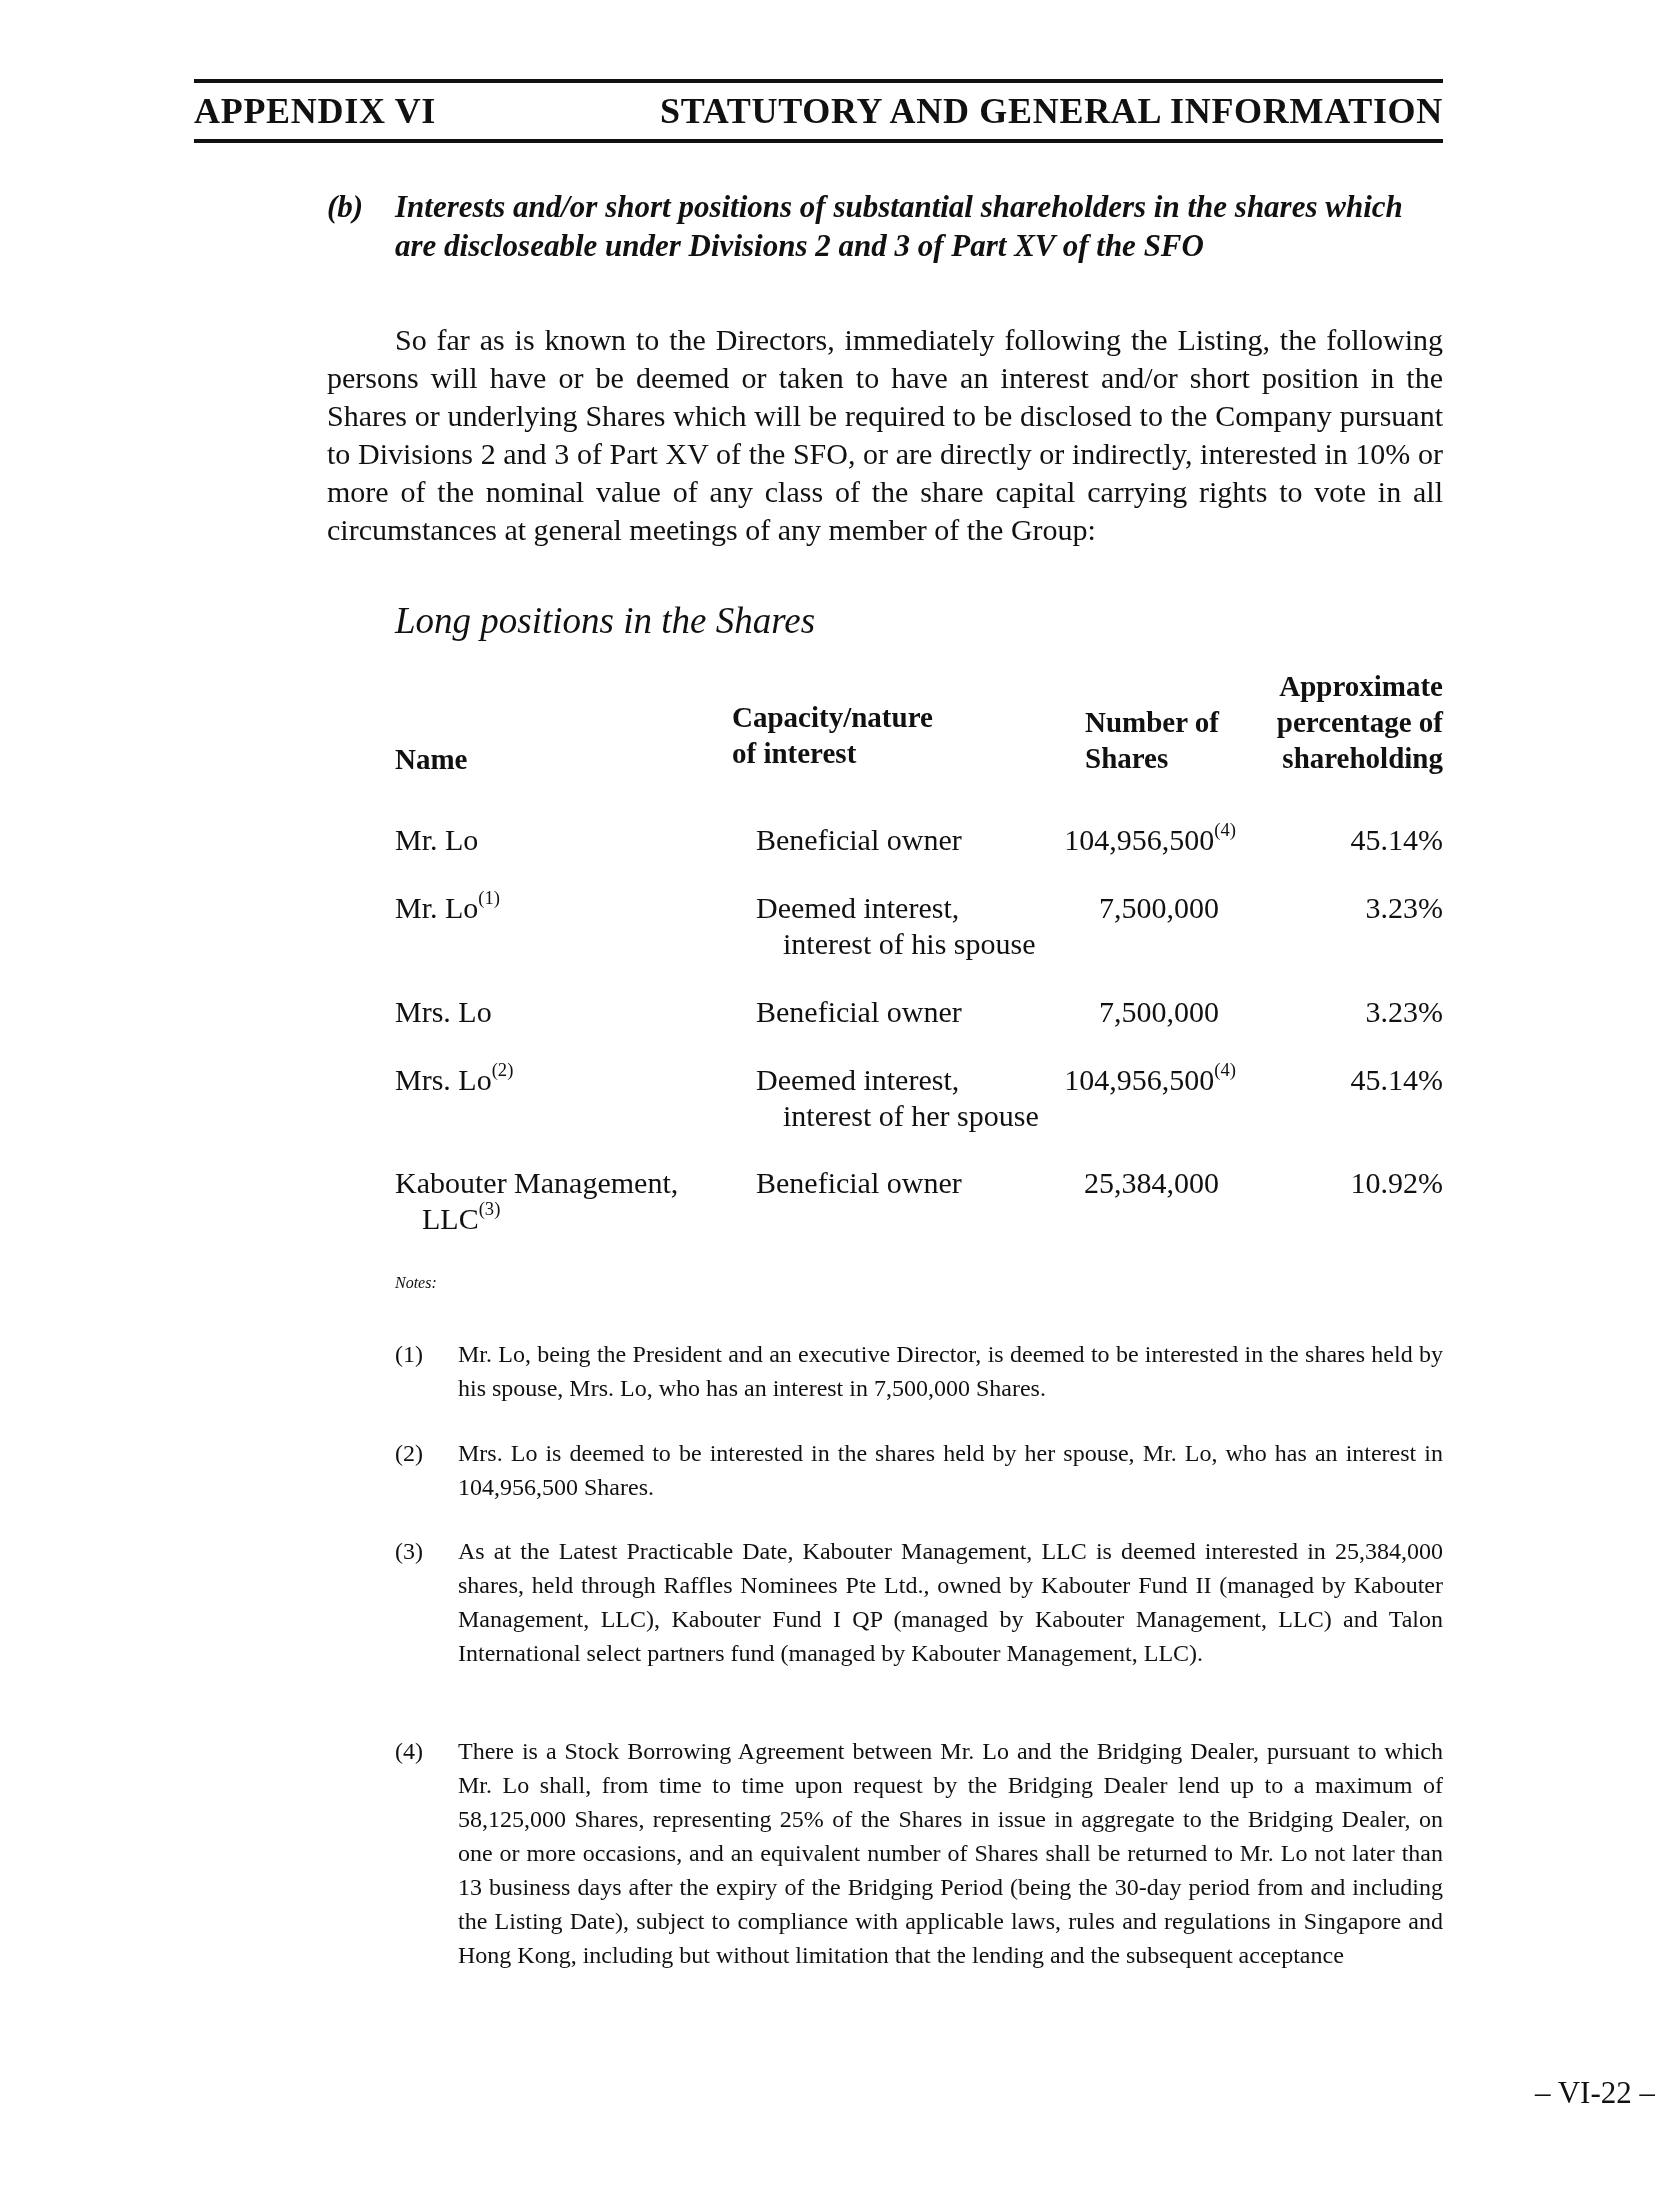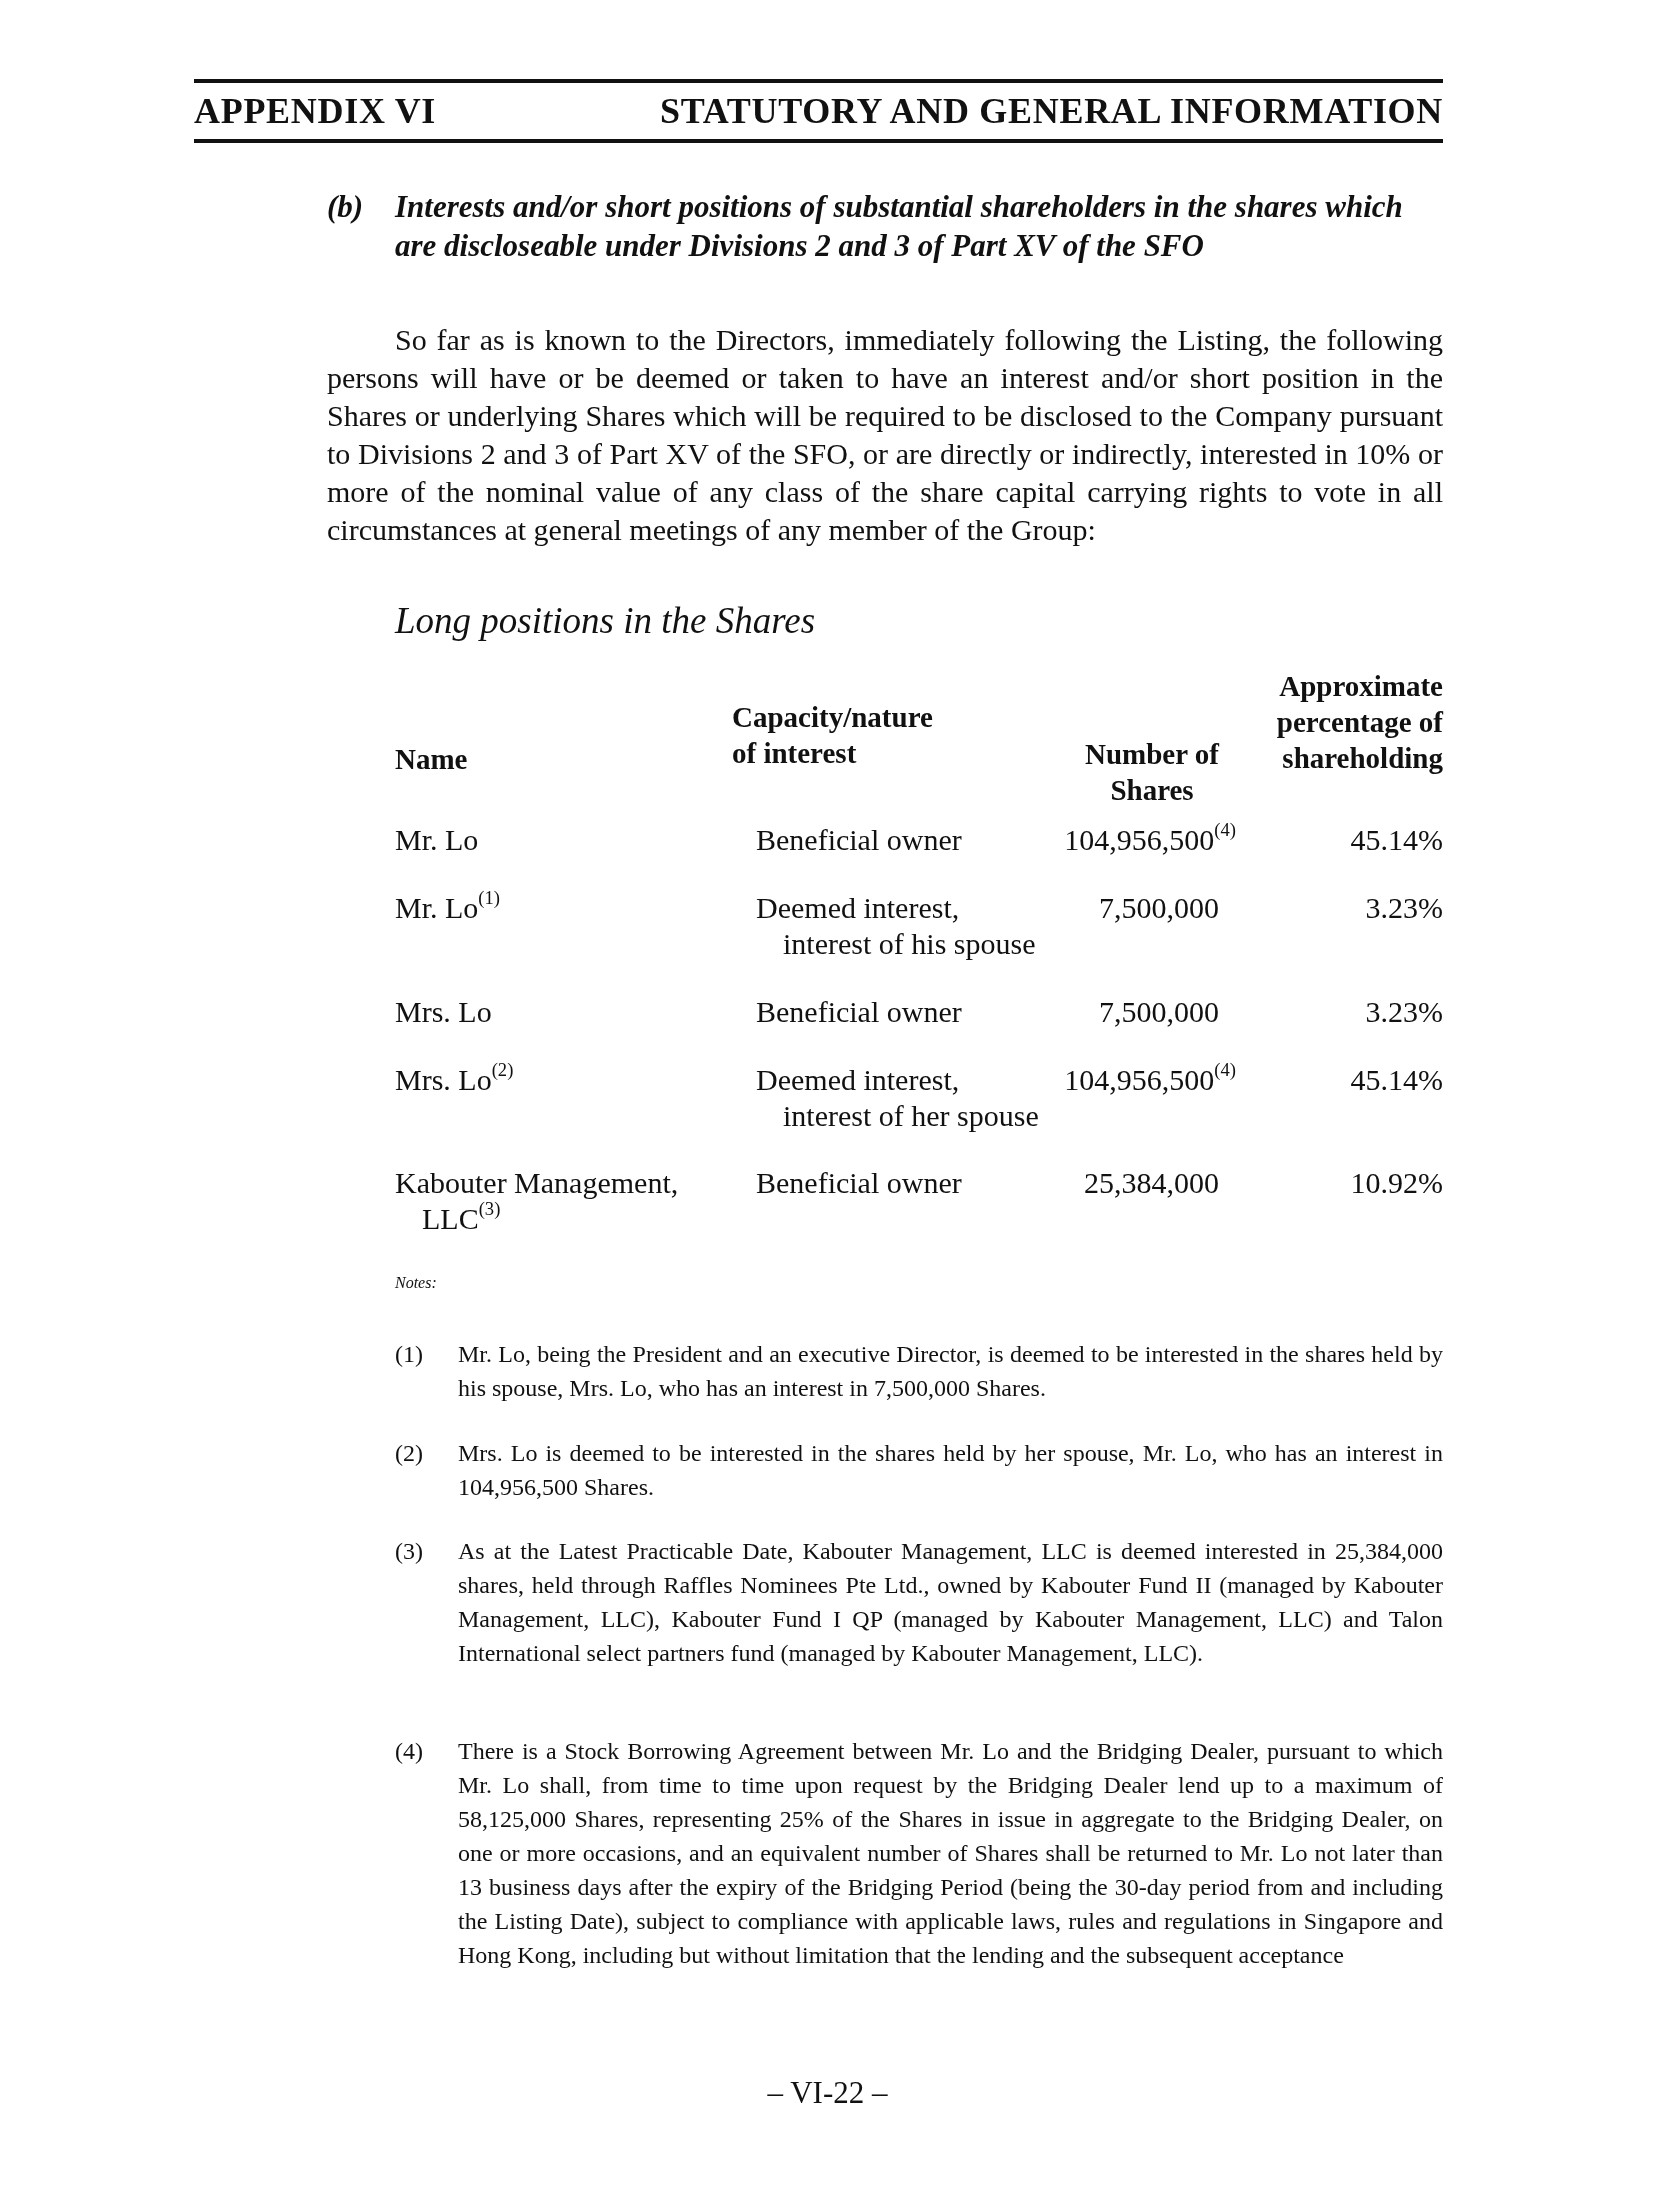--- a/index.html
+++ b/index.html
@@ -29,39 +29,39 @@
   }
 
   .subhead {
     position: absolute; left: 395px; top: 599px; font-style: italic; font-size: 37px;
   }
 
   .tbl { position: absolute; left: 395px; top: 668px; width: 1048px; }
   .th { position: absolute; font-weight: bold; font-size: 29px; line-height: 36px; }
   .th.name { left: 0; top: 73px; }
   .th.capacity { left: 337px; top: 31px; }
-  .th.number { right: 224px; top: 36px; text-align: center; margin-top: 32px; }
+  .th.number { right: 224px; top: 36px; text-align: left; }
   .th.pct { right: 0; top: 0; text-align: right; }
 
   .row { position: absolute; left: 0; width: 1048px; font-size: 30px; line-height: 36px; }
   .cell { position: absolute; top: 8px; }
   .cell.name { left: 0; width: 329px; }
   .cell.cap { left: 337px; width: 371px; margin-left: 24px; }
   .cell.num { right: 207px; text-align: right; }
   .cell.pct { right: 0; text-align: right; }
   .indent { padding-left: 27px; display: block; }
   sup { font-size: 18.6px; line-height: 0; position: relative; top: -2.9px; }
   .num-noSup { right: 224px !important; }
 
   .notes-title { position: absolute; left: 395px; top: 1274px; font-style: italic; font-size: 16px; }
   .note { position: absolute; left: 395px; width: 1048px; font-size: 24px; line-height: 34px; }
   .note .n { position: absolute; left: 0; top: 0; }
   .note .t { margin-left: 63px; display: block; text-align: justify; }
 
-  .footer { position: absolute; left: 0; width: 1655px; top: 2075px; text-align: center; font-size: 31px; }
+  .footer { position: absolute; left: 0; width: 1655px; top: 2075px; text-align: right; font-size: 31px; }
 </style>
 </head>
 <body>
 
 <div class="hdr-rule top"></div>
 <div class="hdr-left">APPENDIX VI</div>
 <div class="hdr-right">STATUTORY AND GENERAL INFORMATION</div>
 <div class="hdr-rule bot"></div>
 
 <div class="section-title">

